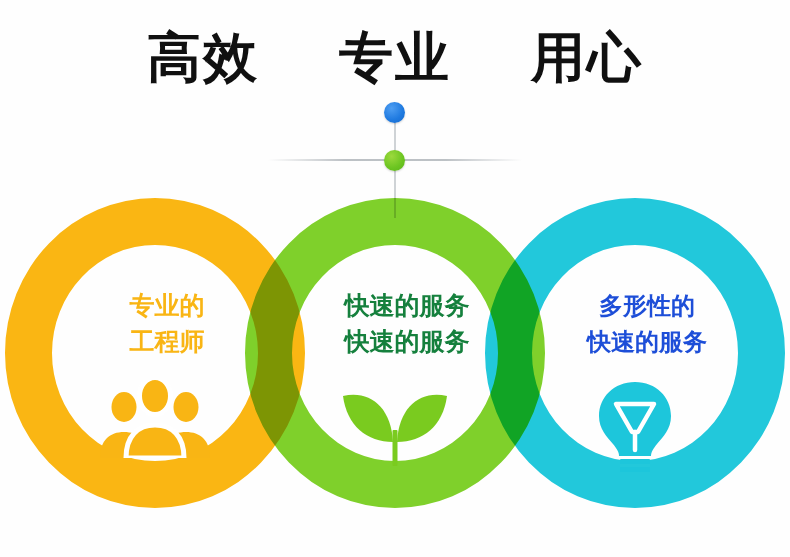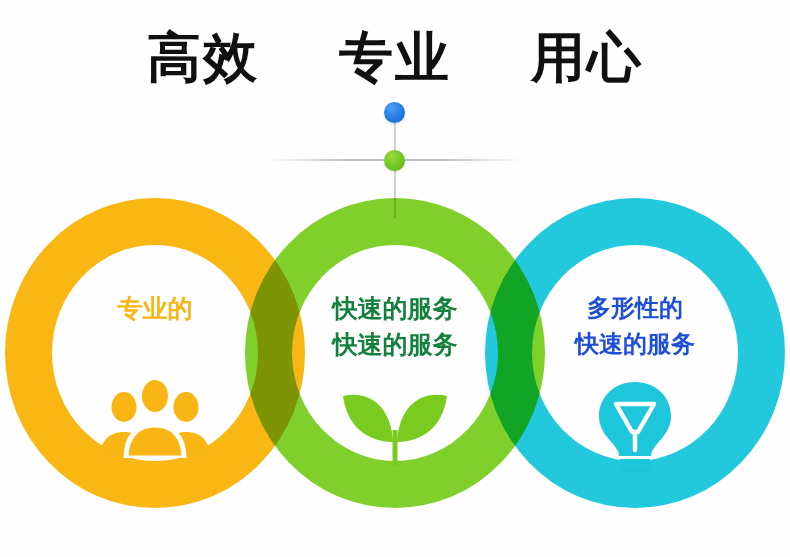--- a/index.html
+++ b/index.html
@@ -121,25 +121,25 @@
     width: 300px;
     height: 310px;
     pointer-events: none;
   }
   #cell-1 { left: 5px; }
   #cell-2 { left: 245px; }
   #cell-3 { left: 485px; }
 
   .cell-text {
     position: absolute;
-    left: 0;
+    left: 12px;
     top: 92px;
     width: 300px;
     text-align: center;
-    font-family: Liberation Sans, sans-serif;
+    font-family: Liberation Mono, monospace;
     font-weight: 700;
     font-size: 25px;
     line-height: 36px;
     white-space: nowrap;
   }
   .cell-text .ln { display: block; }
   #cell-1 .cell-text { color: #F9B514; }
   #cell-2 .cell-text { color: #15803d; }
   #cell-3 .cell-text { color: #1d4ed8; }
   #cell-3 .cell-text { font-size: 24px; }
@@ -175,20 +175,21 @@
 
   <div id="rings">
     <div class="ring ring-1"></div>
     <div class="ring ring-2"></div>
     <div class="ring ring-3"></div>
   </div>
 
   <div id="cell-1" class="cell">
     <div class="cell-text">
       <span class="ln">专业的</span>
+      <span class="ln">工程师</span>
     </div>
     <div class="cell-icon">
       <svg width="118" height="78" viewBox="0 0 118 78" aria-hidden="true">
         <g fill="#F9B514">
 
           <ellipse cx="28" cy="27" rx="12.5" ry="15"></ellipse>
           <path d="M4 78 C4 60 14 52 28 52 C42 52 52 60 52 78 Z"></path>
 
           <ellipse cx="90" cy="27" rx="12.5" ry="15"></ellipse>
           <path d="M66 78 C66 60 76 52 90 52 C104 52 114 60 114 78 Z"></path>

